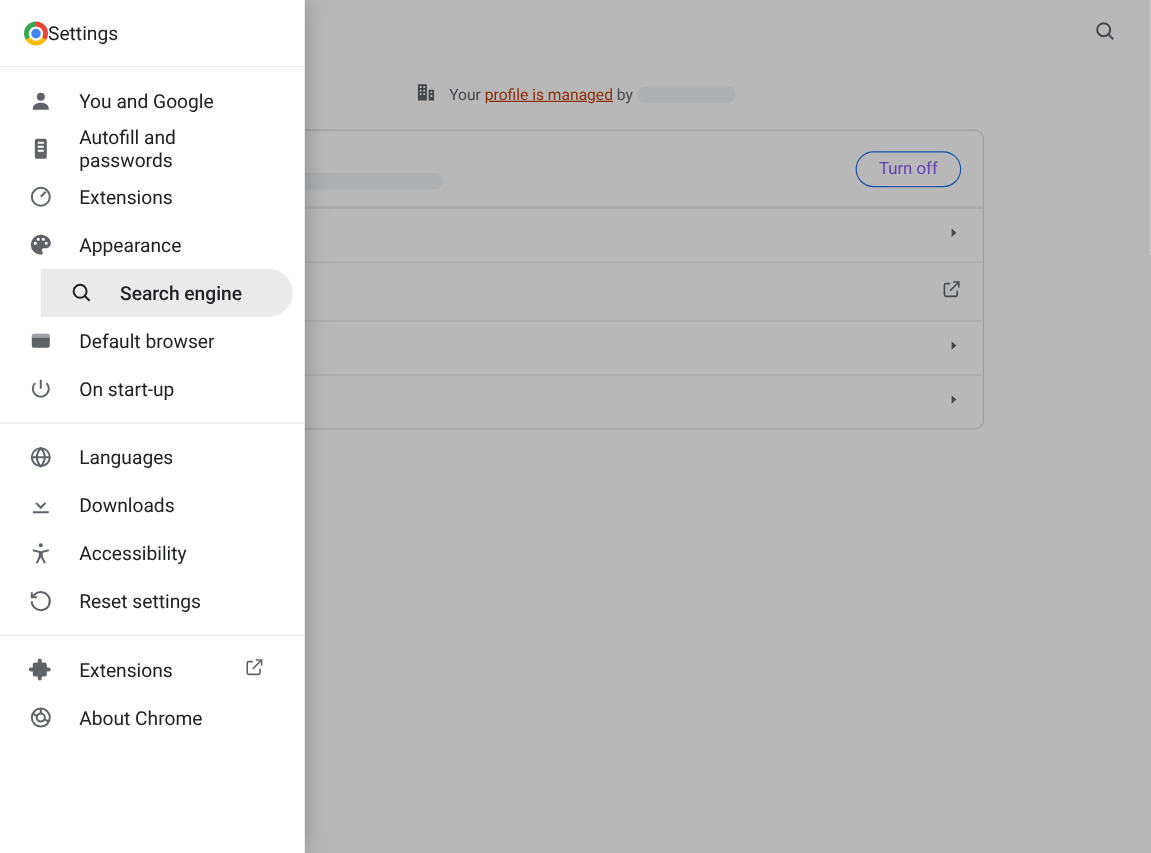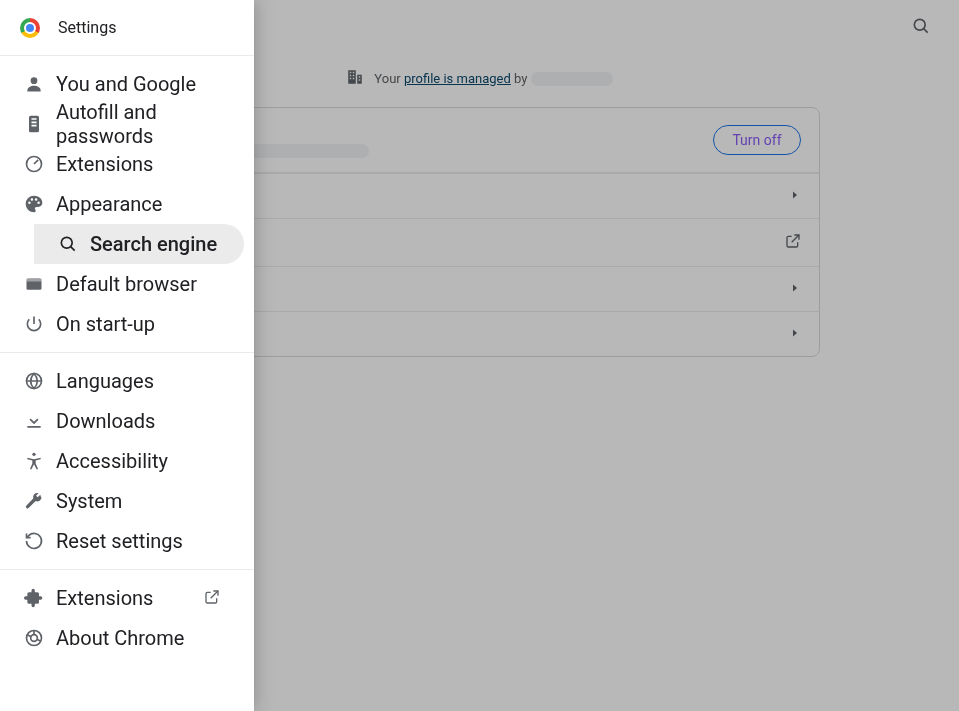--- a/index.html
+++ b/index.html
@@ -38,21 +38,21 @@
     }
     .managed-row {
       display: flex;
       align-items: center;
       justify-content: center;
       gap: 10px;
       padding: 12px 0 18px;
       font-size: 13px;
       color: #5f6368;
     }
-    .managed-row a { color: #0c4a6e; text-decoration: underline; }
+    .managed-row a { color: #c2410c; text-decoration: underline; }
     .censor-long {
       display: inline-block;
       width: 82px; height: 14px;
       background: #f1f3f4;
       border-radius: 7px;
       vertical-align: middle;
     }
     .content-wrap {
       width: 680px;
       margin: 0 auto;
@@ -116,34 +116,33 @@
       z-index: 10;
       box-shadow: 0 0 18px rgba(0,0,0,0.25);
       display: flex;
       flex-direction: column;
       overflow-y: auto;
     }
     .sb-head {
       height: 56px;
       display: flex;
       align-items: center;
-      gap: 18px;
       padding: 0 20px;
       border-bottom: 1px solid #e8eaed;
     }
     .sb-title { font-size: 16px; color: #202124; }
     .sb-group { padding: 8px 0; }
     .sb-divider { height: 1px; background: #e8eaed; }
     .sb-item {
       display: flex;
       align-items: center;
-      gap: 12px;
+      gap: 22px;
       padding: 10px 24px;
       height: 40px;
-      font-size: 20px;
+      font-size: 16px;
       color: #202124;
       cursor: pointer;
       border-radius: 0 20px 20px 0;
       margin-right: 10px;
     }
     .sb-item.selected {
       background: #ebebeb;
       font-weight: 500;
       margin-left: 34px;
     }
@@ -349,28 +348,20 @@
       <span class="sb-icon">
           <svg width="20" height="20" viewBox="0 0 24 24" fill="currentColor">
             <circle cx="12" cy="4" r="2"></circle>
             <path d="M4 8l8 2 8-2v2l-6 1.5V15l3 7h-2l-3-6-3 6H7l3-7v-3.5L4 10z"></path>
           </svg>
         </span>
       <span class="sb-label">Accessibility</span>
     </div>
     <div class="sb-item">
       <span class="sb-icon">
-          <svg width="20" height="20" viewBox="0 0 24 24" fill="currentColor">
-            <path d="M21 7.5a5 5 0 0 1-7 4.6L5.5 20.5a2 2 0 0 1-2.8-2.8L11.1 9a5 5 0 0 1 6.4-6.4l-3 3 2 2 3-3c.3.6.5 1.2.5 1.9z"></path>
-          </svg>
-        </span>
-      <span class="sb-label">System</span>
-    </div>
-    <div class="sb-item">
-      <span class="sb-icon">
           <svg width="20" height="20" viewBox="0 0 24 24" fill="none" stroke="currentColor" stroke-width="2">
             <path d="M3 12a9 9 0 1 0 2.6-6.4L3 8"></path>
             <path d="M3 3v5h5"></path>
           </svg>
         </span>
       <span class="sb-label">Reset settings</span>
     </div>
   </div>
 
   <div class="sb-divider"></div>

